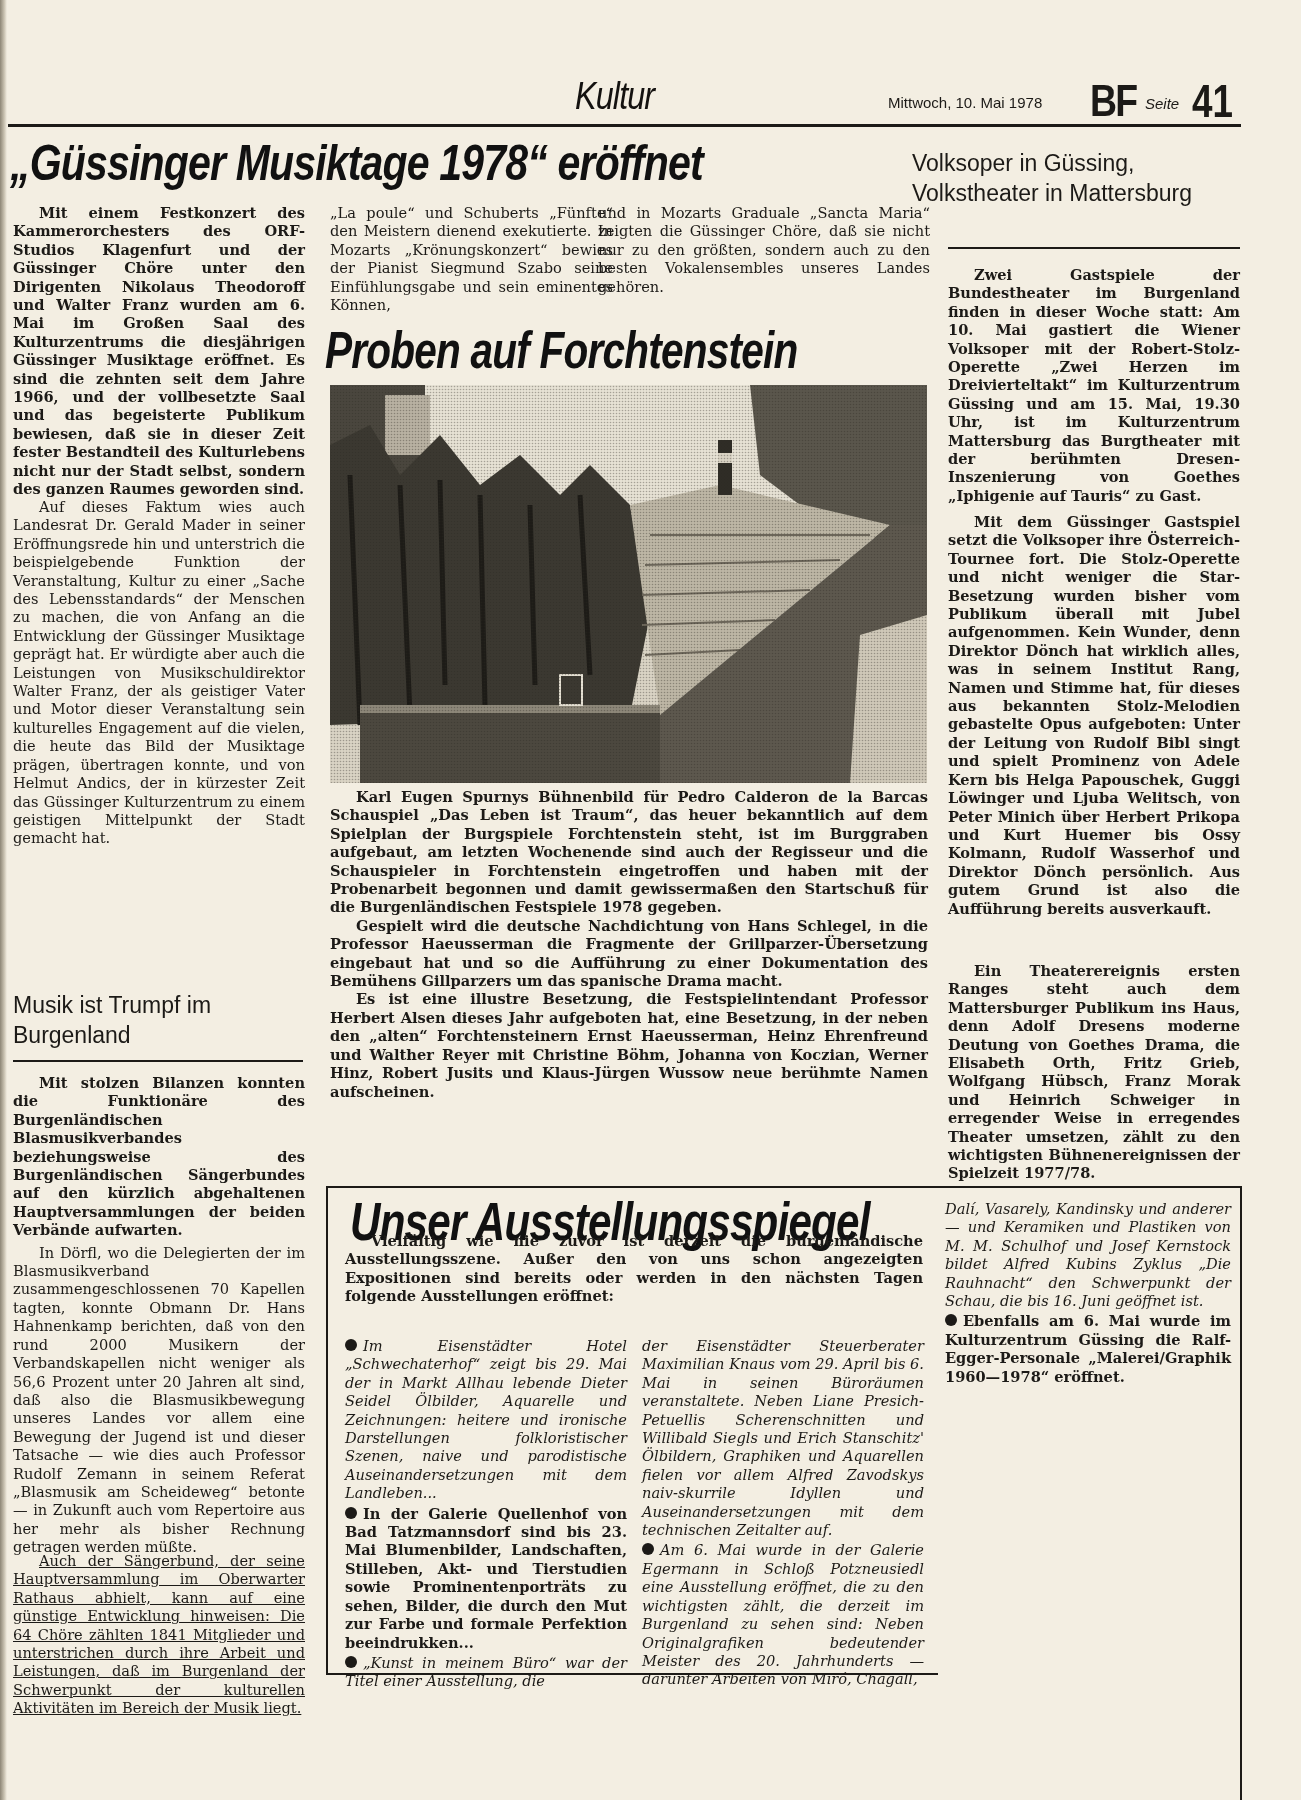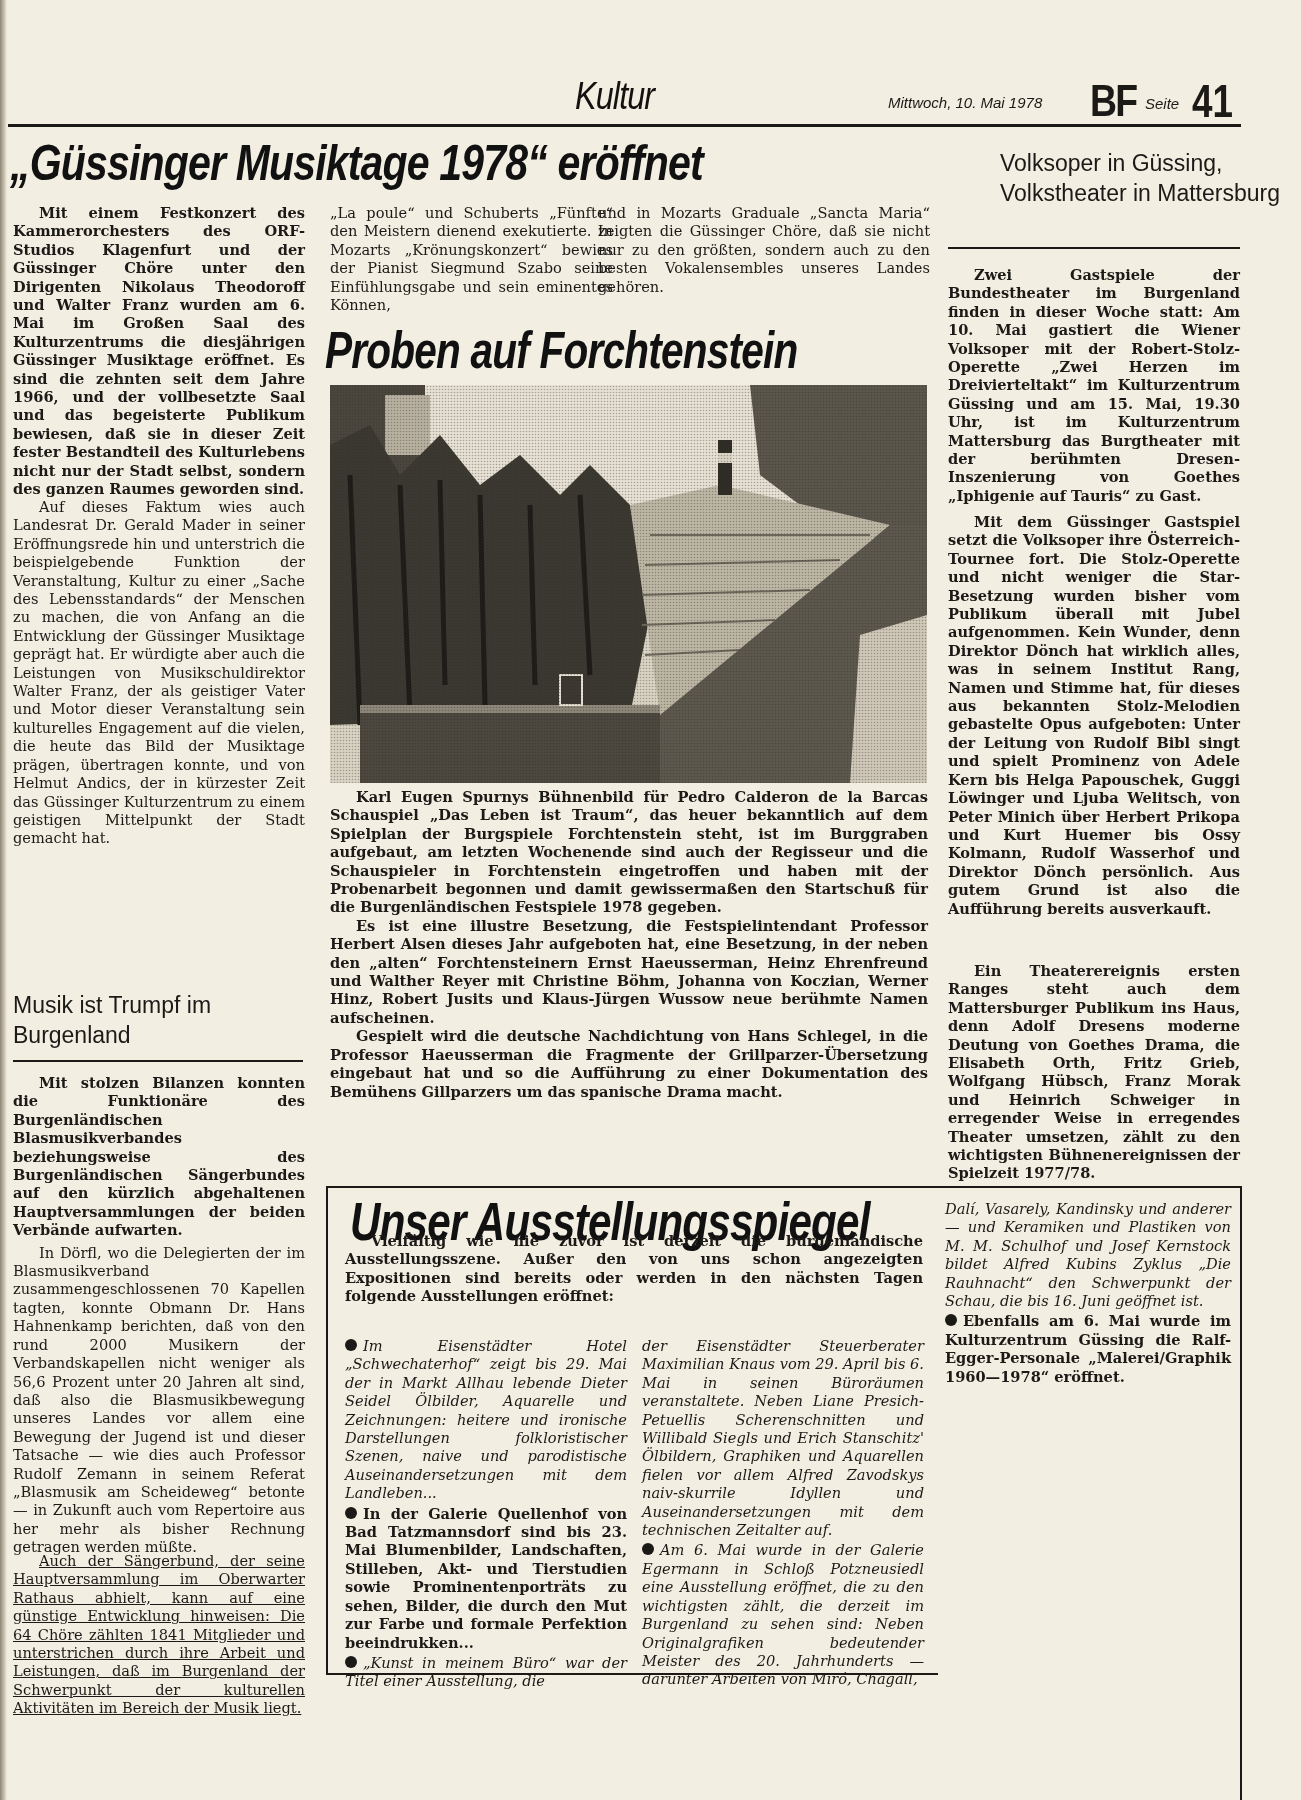--- a/index.html
+++ b/index.html
@@ -5,33 +5,33 @@
   html, body { margin:0; padding:0; }
   body {
     width:1301px; height:1800px; position:relative; overflow:hidden;
     background:#f3eee2; color:#1c1a17;
     font-family:"DejaVu Serif", serif;
   }
   .abs { position:absolute; }
   .spine { left:0; top:0; width:7px; height:1800px; background:linear-gradient(90deg,#8d8676,#c9c2b1 60%,#f3eee2); }
   
   .kultur { left:575px; top:75px; font-family:"Liberation Sans", sans-serif; font-style:italic; font-size:38px; letter-spacing:-1px; transform:scaleX(0.85); transform-origin:left; color:#141210; }
-  .dateline { left:888px; top:94px; font-family:"Liberation Sans", sans-serif; font-style:italic; font-size:15px; color:#1c1a17; }
+  .dateline { left:888px; top:94px; font-family:"Liberation Sans", sans-serif; font-size:15px; color:#1c1a17; }
   .bf { left:1090px; top:76px; font-family:"Liberation Sans", sans-serif; font-weight:bold; font-size:44px; transform:scaleX(0.85); transform-origin:left; letter-spacing:-2px; }
   .seite { left:1145px; top:95px; font-family:"Liberation Sans", sans-serif; font-style:italic; font-size:15px; }
   .pagenum { left:1192px; top:74px; font-family:"Liberation Sans", sans-serif; font-weight:bold; font-size:46px; transform:scaleX(0.8); transform-origin:left; }
   .header-rule { left:8px; top:124px; width:1233px; height:3px; background:#1c1a17; }
 
   
   .hl { font-family:"Liberation Sans", sans-serif; font-weight:bold; font-style:italic; color:#111; transform-origin:left top; white-space:nowrap; }
   .hl-main { left:10px; top:134px; font-size:50px; transform:scaleX(0.82); letter-spacing:-1px; }
   .hl-proben { left:325px; top:320px; font-size:52px; transform:scaleX(0.78); letter-spacing:-1px; }
   .hl-aus { left:350px; top:1190px; font-size:54px; transform:scaleX(0.78); letter-spacing:-1px; }
   .subhead { font-family:"Liberation Sans", sans-serif; font-size:23px; line-height:30px; color:#1c1a17; }
-  .sub-volks { left:1000px; top:148px; width:290px; }
+  .sub-volks { left:912px; top:148px; width:290px; }
   .sub-musik { left:13px; top:990px; width:290px; }
   .rule { height:2px; background:#1c1a17; }
   .rule-volks { left:948px; top:247px; width:292px; }
   .rule-musik { left:13px; top:1060px; width:290px; }
 
   
   .col { font-size:14.6px; line-height:18.4px; text-align:justify; hyphens:manual; }
   .col p { margin:0 0 0 0; text-indent:26px; }
   .col p.noindent { text-indent:0; }
   .col p + p { margin-top:4px; }
@@ -135,22 +135,22 @@
     <path d="M530,250 L597,230 L597,398 L520,398 Z" fill="#cfc8b8"></path>
 
     <rect x="30" y="320" width="300" height="78" fill="#4c483f"></rect>
     <rect x="30" y="320" width="300" height="8" fill="#8d8779"></rect>
     <rect x="230" y="290" width="22" height="30" fill="none" stroke="#e6e1d4" stroke-width="2"></rect>
     <rect x="0" y="0" width="597" height="398" fill="url(#dots)"></rect>
   </svg>
 </div>
 <div class="abs col c2cap b">
   <p>Karl Eugen Spurnys Bühnenbild für Pedro Calderon de la Barcas Schauspiel „Das Leben ist Traum“, das heuer bekanntlich auf dem Spielplan der Burgspiele Forchtenstein steht, ist im Burggraben aufgebaut, am letzten Wochenende sind auch der Regisseur und die Schauspieler in Forchtenstein eingetroffen und haben mit der Probenarbeit begonnen und damit gewissermaßen den Startschuß für die Burgenländischen Festspiele 1978 gegeben.</p>
+  <p style="margin-top:0">Gespielt wird die deutsche Nachdichtung von Hans Schlegel, in die Professor Haeusserman die Fragmente der Grillparzer-Übersetzung eingebaut hat und so die Aufführung zu einer Dokumentation des Bemühens Gillparzers um das spanische Drama macht.</p>
   <p style="margin-top:0">Es ist eine illustre Besetzung, die Festspielintendant Professor Herbert Alsen dieses Jahr aufgeboten hat, eine Besetzung, in der neben den „alten“ Forchtensteinern Ernst Haeusserman, Heinz Ehrenfreund und Walther Reyer mit Christine Böhm, Johanna von Koczian, Werner Hinz, Robert Jusits und Klaus-Jürgen Wussow neue berühmte Namen aufscheinen.</p>
-  <p style="margin-top:0">Gespielt wird die deutsche Nachdichtung von Hans Schlegel, in die Professor Haeusserman die Fragmente der Grillparzer-Übersetzung eingebaut hat und so die Aufführung zu einer Dokumentation des Bemühens Gillparzers um das spanische Drama macht.</p>
 </div>
 
 <div class="abs subhead sub-volks">Volksoper in Güssing, Volkstheater in Mattersburg</div>
 <div class="abs rule rule-volks"></div>
 <div class="abs col c4a b">
   <p>Zwei Gastspiele der Bundestheater im Burgenland finden in dieser Woche statt: Am 10. Mai gastiert die Wiener Volksoper mit der Robert-Stolz-Operette „Zwei Herzen im Dreivierteltakt“ im Kulturzentrum Güssing und am 15. Mai, 19.30 Uhr, ist im Kulturzentrum Mattersburg das Burgtheater mit der berühmten Dresen-Inszenierung von Goethes „Iphigenie auf Tauris“ zu Gast.</p>
 </div>
 <div class="abs col c4b b">
   <p>Mit dem Güssinger Gastspiel setzt die Volksoper ihre Österreich-Tournee fort. Die Stolz-Operette und nicht weniger die Star-Besetzung wurden bisher vom Publikum überall mit Jubel aufgenommen. Kein Wunder, denn Direktor Dönch hat wirklich alles, was in seinem Institut Rang, Namen und Stimme hat, für dieses aus bekannten Stolz-Melodien gebastelte Opus aufgeboten: Unter der Leitung von Rudolf Bibl singt und spielt Prominenz von Adele Kern bis Helga Papouschek, Guggi Löwinger und Ljuba Welitsch, von Peter Minich über Herbert Prikopa und Kurt Huemer bis Ossy Kolmann, Rudolf Wasserhof und Direktor Dönch persönlich. Aus gutem Grund ist also die Aufführung bereits ausverkauft.</p>
 </div>

